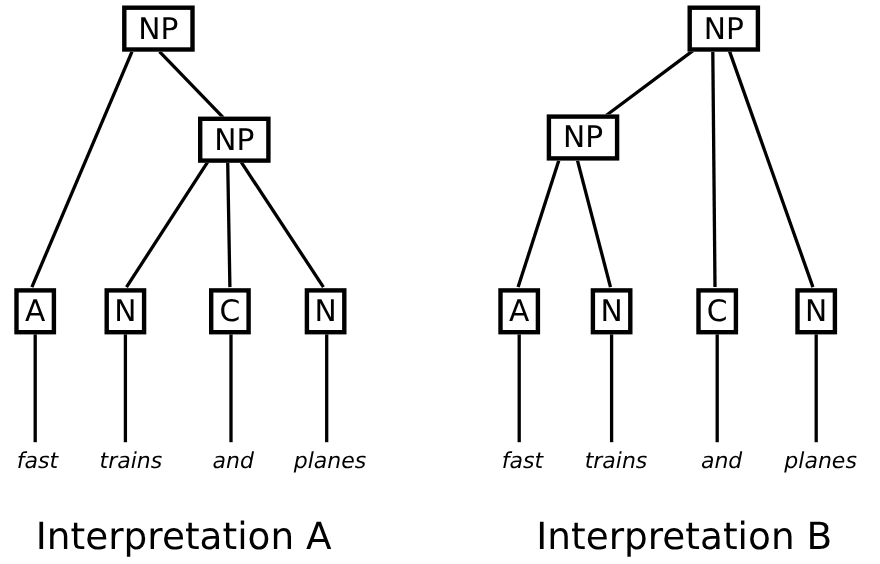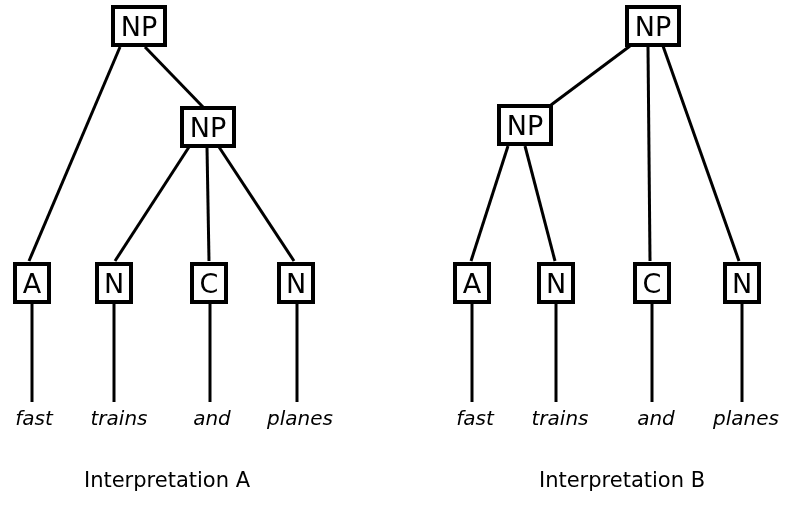--- a/index.html
+++ b/index.html
@@ -32,36 +32,36 @@
     box-sizing: border-box;
     border: 4px solid #000000;
     background: #ffffff;
     display: flex;
     align-items: center;
     justify-content: center;
     font-size: 27px;
     line-height: 1;
     height: 42px;
   }
-  .node.np { width: 56px; }
+  .node.np { width: 66px; }
   .node.leaf { width: 38px; }
   .word {
     position: absolute;
     top: 406px;
     transform: translateX(-50%);
     font-style: italic;
     font-size: 20px;
     line-height: 1.2;
     white-space: nowrap;
   }
   .caption {
     position: absolute;
     top: 468px;
     transform: translateX(-50%);
-    font-size: 21px;
+    font-size: 34px;
     line-height: 1.2;
     white-space: nowrap;
   }
 </style>
 </head>
 <body>
 
 <div class="canvas">
 
   <svg class="edges" viewBox="0 0 800 513" xmlns="http://www.w3.org/2000/svg">

